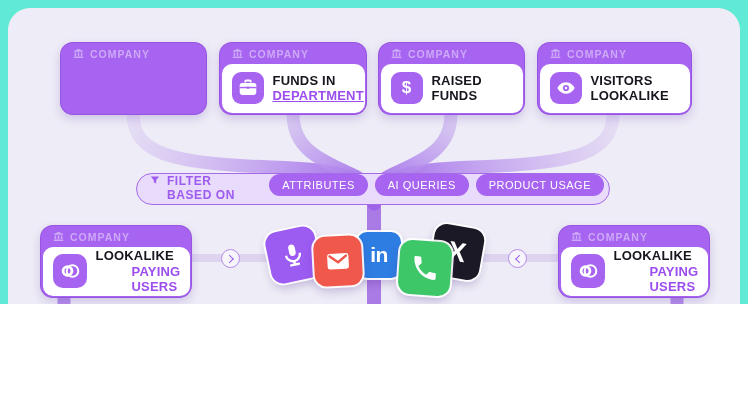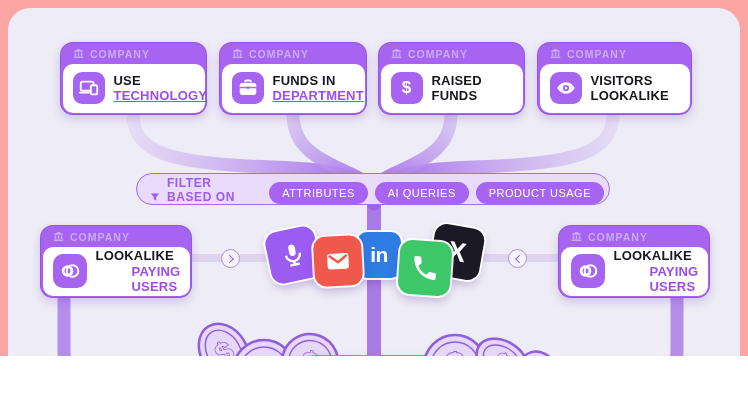--- a/index.html
+++ b/index.html
@@ -1,16 +1,16 @@
 <!DOCTYPE html>
 <html><head>
 <meta charset="utf-8">
 <style>
   html,body{margin:0;padding:0;background:#fff;}
-  .stage{position:relative;width:748px;height:356px;background:#fca5a5;
+  .stage{position:relative;width:748px;height:304px;background:#5eead4;
          font-family:"Liberation Sans",sans-serif;overflow:hidden;}
   .panel{position:absolute;left:8px;top:8px;width:732px;height:404px;
          background:#eeecf6;border-radius:22px;}
   svg.connectors{position:absolute;left:0;top:0;z-index:0;}
   svg.coins{position:absolute;left:0;top:0;pointer-events:none;}
   .coins-left{z-index:4;}
   .coins-right{z-index:6;}
 
   
   .card{position:absolute;background:#a764f1;border-radius:13px;z-index:2;
@@ -26,21 +26,21 @@
   .lines{display:flex;flex-direction:column;line-height:1.18;}
   .l1{font-size:13px;font-weight:bold;color:#17151d;letter-spacing:.2px;}
   .l2{font-size:13px;font-weight:bold;color:#17151d;letter-spacing:.2px;}
   .l2.link{color:#9b4df0;text-decoration:underline;}
   .l2.accent{color:#9b4df0;margin-left:36px;}
   .dollar-glyph{color:#fff;font-size:17px;font-weight:bold;}
 
   
   .filter-bar{position:absolute;left:136px;top:173px;width:474px;height:32px;z-index:2;
         background:#e9dbfb;border:1.5px solid #a46ae8;border-radius:16px;
-        display:flex;align-items:flex-end;padding:0 5px 0 13px;gap:7px;box-sizing:border-box;}
+        display:flex;align-items:flex-start;padding:0 5px 12px 13px;gap:7px;box-sizing:border-box;}
   .filter-label{color:#9d5bef;font-weight:bold;font-size:12px;letter-spacing:.6px;margin-right:6px;}
   .pill{background:#a764f1;color:#fff;font-weight:normal;font-size:11px;letter-spacing:.5px;
         padding:5px 13px;border-radius:12px;white-space:nowrap;cursor:pointer;}
 
   
   .dir-circle{position:absolute;width:17px;height:17px;background:#f7f5fc;
         border:1.6px solid #b48ce8;border-radius:50%;z-index:3;
         display:flex;align-items:center;justify-content:center;box-sizing:content-box;}
   .chev{width:5px;height:5px;border-top:1.8px solid #9a5cf0;border-right:1.8px solid #9a5cf0;}
   .chev.r{transform:rotate(45deg) translate(-1px,1px);}
@@ -99,33 +99,20 @@
     <path d="M451,114 C451,147 427,159 393,174 C377,181 374,189 374,204" stroke="url(#gm3)" stroke-width="13" fill="none" stroke-linecap="round"></path>
   </svg>
 
   <div class="card" style="left:60px;top:42px;width:147px;height:73px">
     <div class="card-head">
       <svg width="11" height="11" viewBox="0 0 12 12">
           <path fill="currentColor" d="M6 .8 11 3.2 V4.2 H1 V3.2 Z M1.8 5 H3.4 V8.6 H1.8 Z M5.2 5 H6.8 V8.6 H5.2 Z M8.6 5 H10.2 V8.6 H8.6 Z M.8 9.4 H11.2 V10.8 H.8 Z"></path>
         </svg>
       <span>COMPANY</span>
     </div>
-    <div class="card-body">
-      <span class="tile">
-        <svg width="22" height="22" viewBox="0 0 24 24">
-            <rect x="3" y="5" width="14" height="10" rx="2" fill="none" stroke="#fff" stroke-width="2"></rect>
-            <path d="M2 17 H12" stroke="#fff" stroke-width="2" stroke-linecap="round"></path>
-            <rect x="14" y="9" width="7" height="10" rx="1.8" fill="#a764f1" stroke="#fff" stroke-width="2"></rect>
-          </svg>
-      </span>
-      <span class="lines">
-        <span class="l1">USE</span>
-        <span class="l2 link">TECHNOLOGY</span>
-      </span>
-    </div>
   </div>
 
   <div class="card" style="left:219px;top:42px;width:148px;height:73px">
     <div class="card-head">
       <svg width="11" height="11" viewBox="0 0 12 12">
           <path fill="currentColor" d="M6 .8 11 3.2 V4.2 H1 V3.2 Z M1.8 5 H3.4 V8.6 H1.8 Z M5.2 5 H6.8 V8.6 H5.2 Z M8.6 5 H10.2 V8.6 H8.6 Z M.8 9.4 H11.2 V10.8 H.8 Z"></path>
         </svg>
       <span>COMPANY</span>
     </div>
     <div class="card-body">

